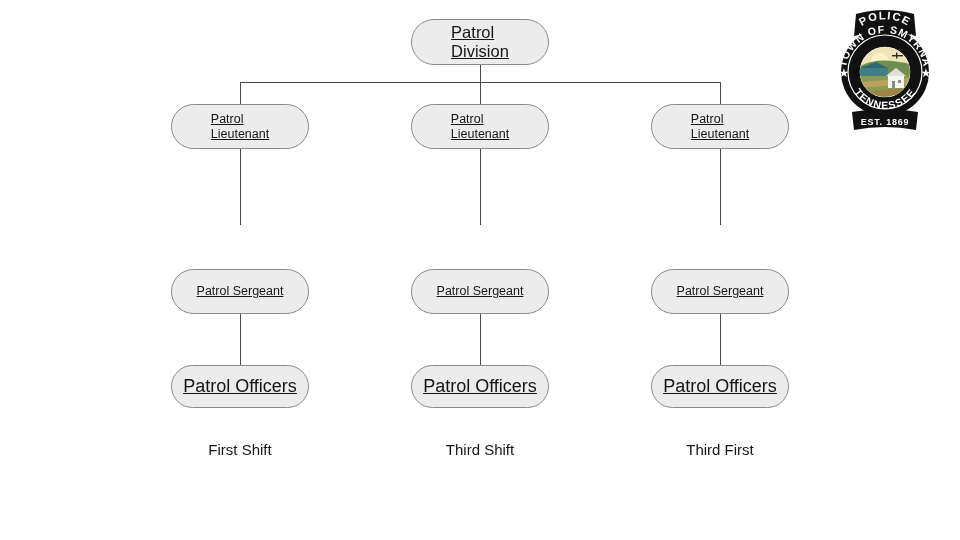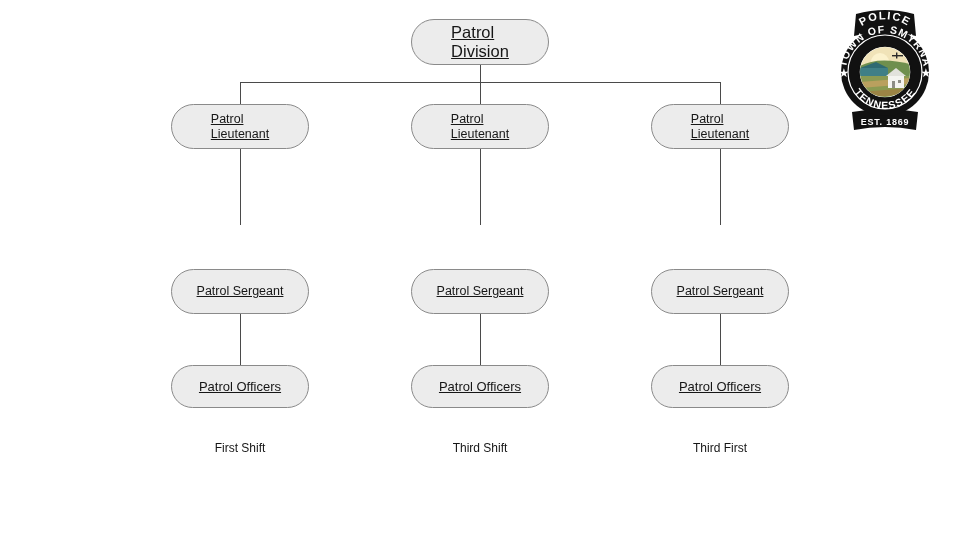--- a/index.html
+++ b/index.html
@@ -61,33 +61,33 @@
     top: 224px;
     width: 138px;
     height: 45px;
     font-size: 12.5px;
     margin-top: 45px;
   }
   .node.officers {
     top: 365px;
     width: 138px;
     height: 43px;
-    font-size: 13px;
+    font-size: 18px;
   }
   .col-0 { left: 171px; }
   .col-1 { left: 411px; }
   .col-2 { left: 651px; }
 
   
   .shift-label {
     position: absolute;
     top: 441px;
     width: 138px;
     text-align: center;
-    font-size: 12px;
+    font-size: 15px;
     color: #161616;
   }
 
   
   #badge {
     position: absolute;
     left: 826px;
     top: 6px;
     width: 118px;
     height: 128px;

